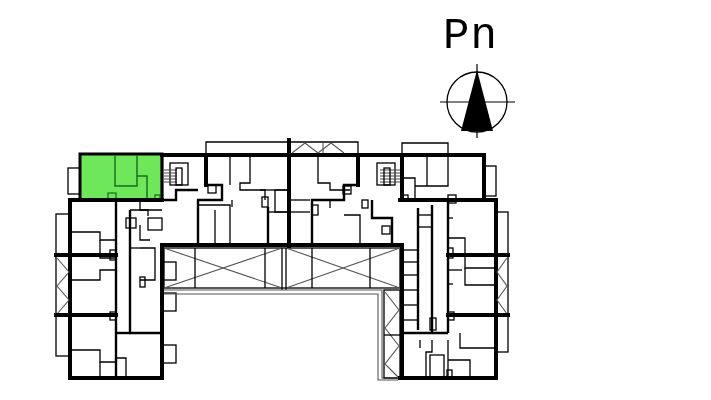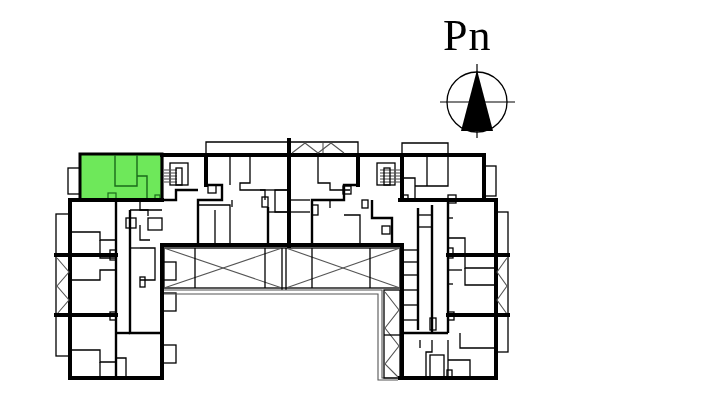--- a/index.html
+++ b/index.html
@@ -1,18 +1,18 @@
 <!DOCTYPE html>
 <html><head>
   <meta charset="utf-8">
   <style>
     html, body { margin: 0; padding: 0; background: #ffffff; }
     body { width: 711px; height: 400px; overflow: hidden; position: relative; font-family: "Liberation Sans", sans-serif; }
     .canvas { position: absolute; left: 0; top: 0; width: 711px; height: 400px; }
-    .north-label { position: absolute; left: 443px; top: 14px; font-size: 44px; line-height: 44px; color: #000; font-family: Liberation Serif, serif; letter-spacing: 1px; }
+    .north-label { position: absolute; left: 443px; top: 14px; font-size: 44px; line-height: 44px; color: #000; font-family: Liberation Mono, monospace; letter-spacing: 1px; }
     svg { position: absolute; left: 0; top: 0; }
     .w-thick { stroke: #000; stroke-width: 4; fill: none; stroke-linecap: square; }
     .w-med { stroke: #000; stroke-width: 2.4; fill: none; }
     .w-thin { stroke: #000; stroke-width: 1.3; fill: none; }
     .w-gray { stroke: #555; stroke-width: 1.1; fill: none; }
     .unit-highlight { cursor: pointer; }
   </style>
 </head>
 <body>
 

